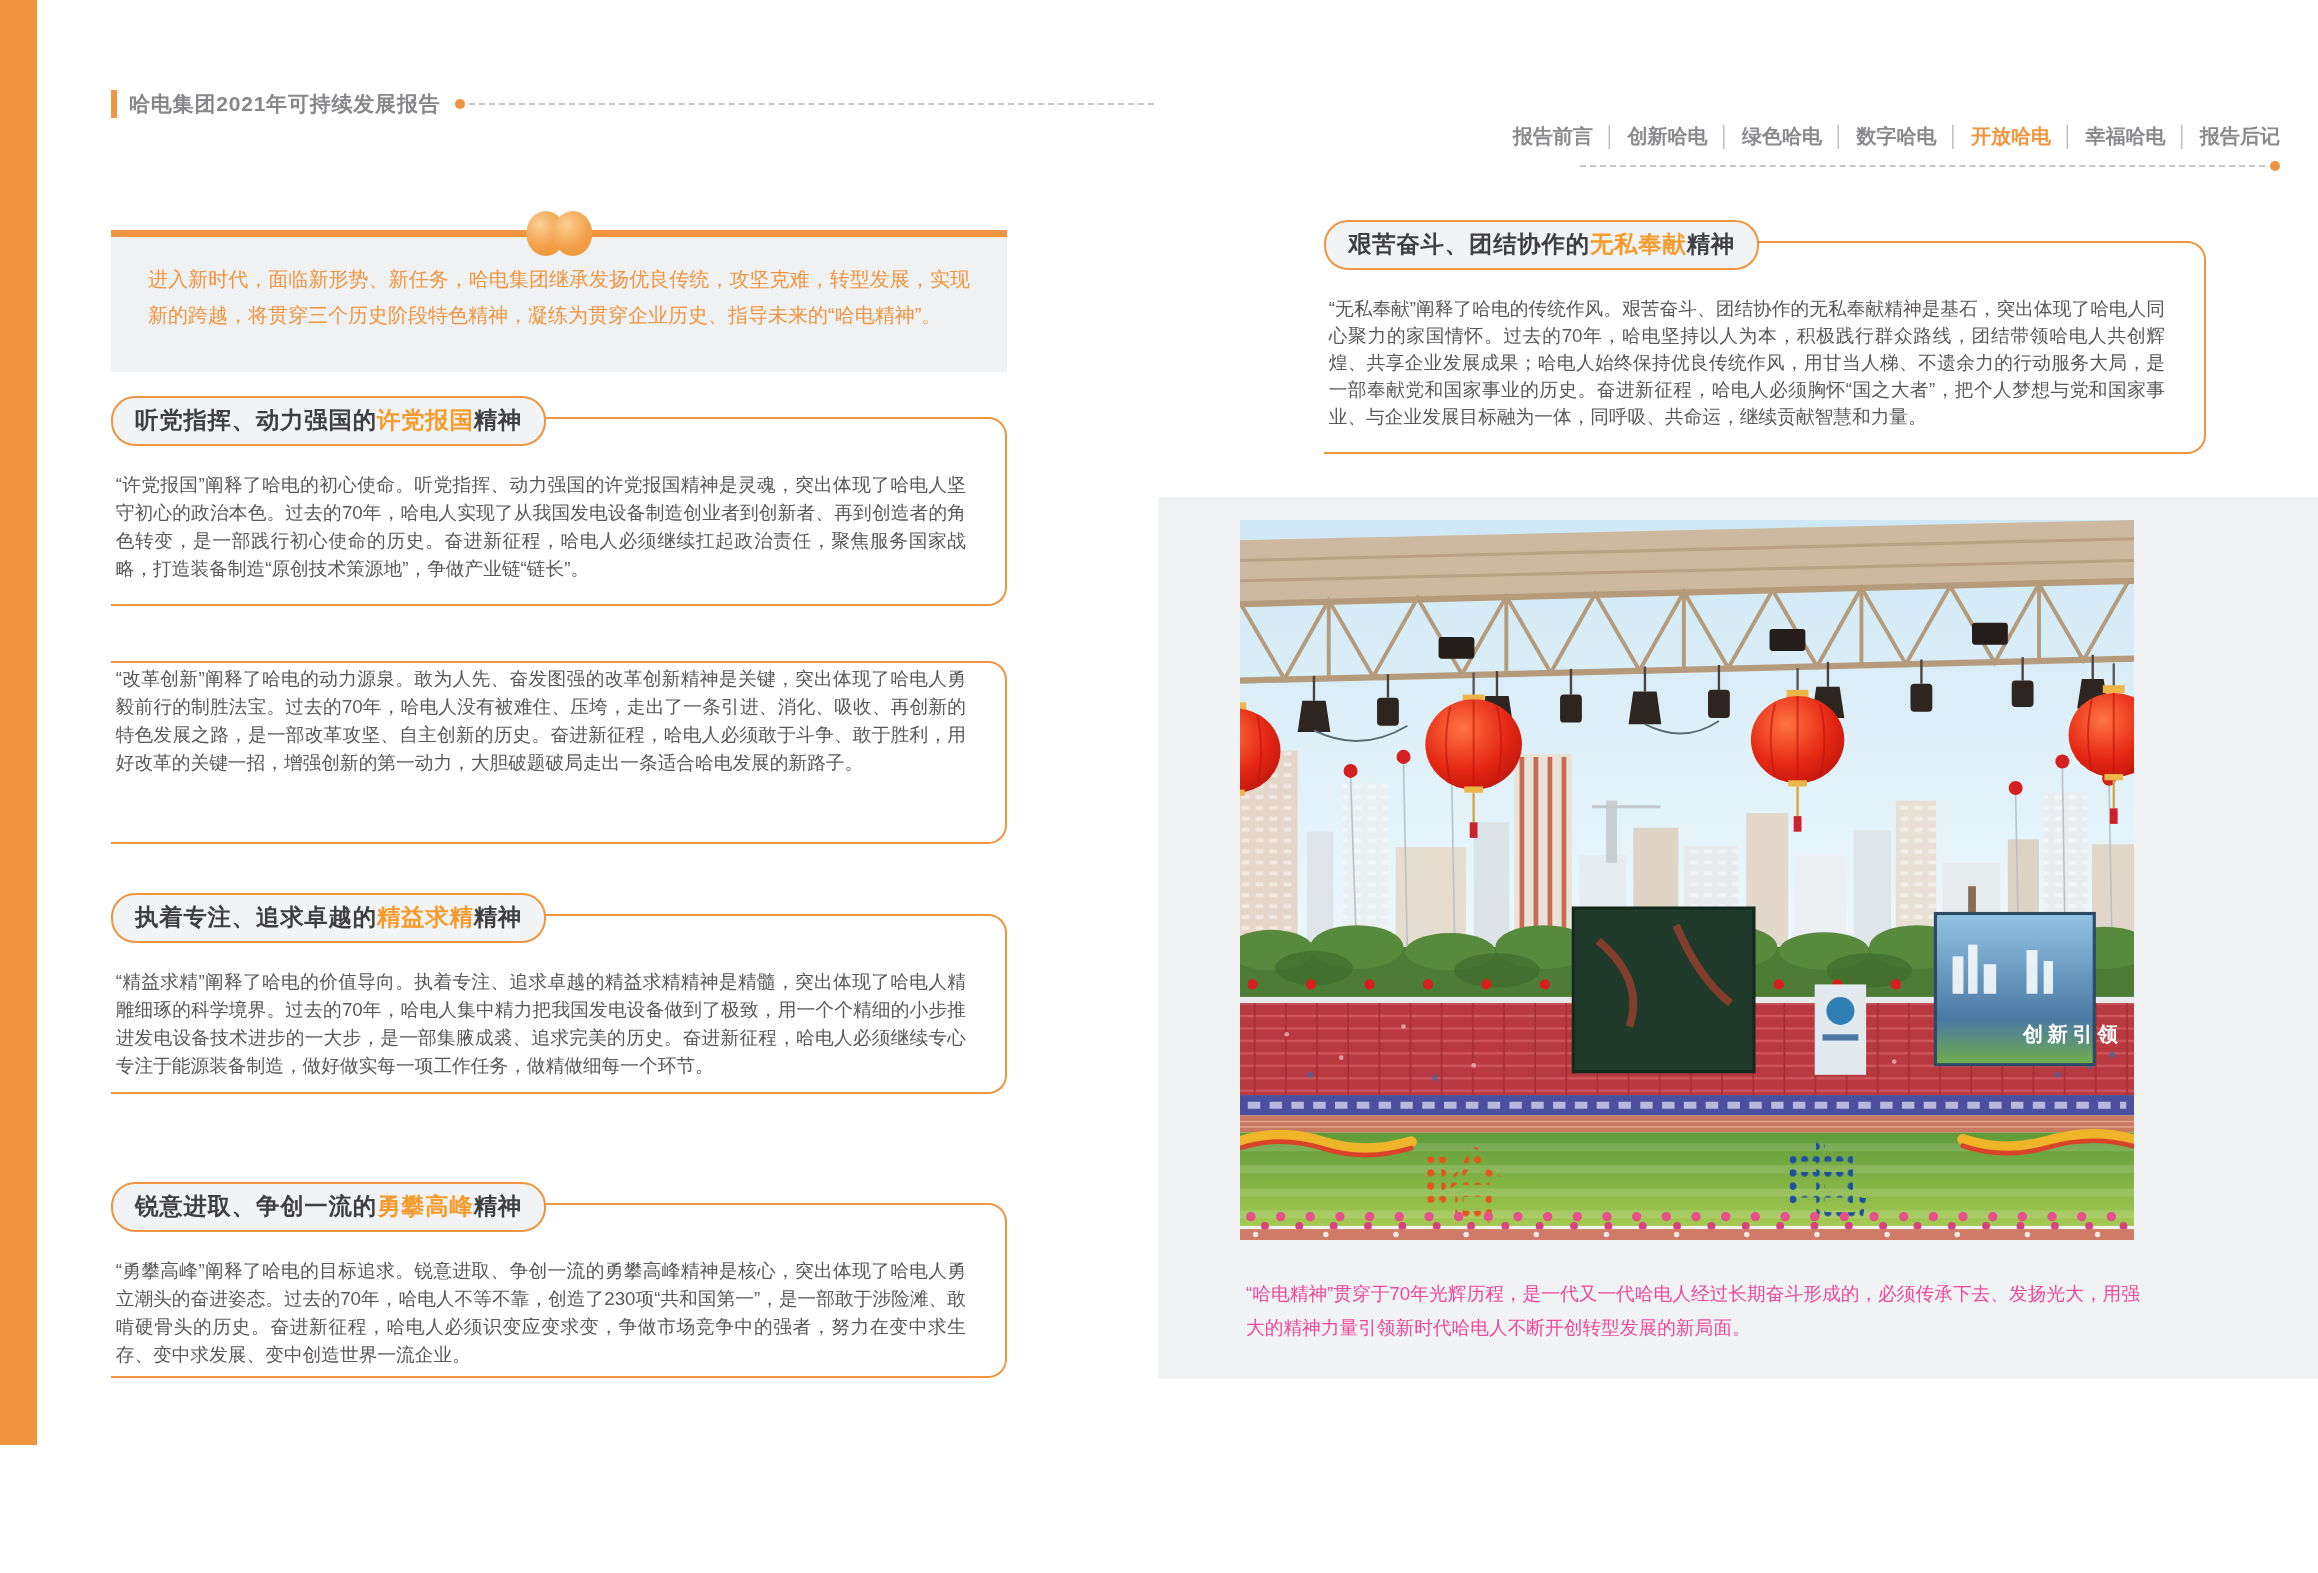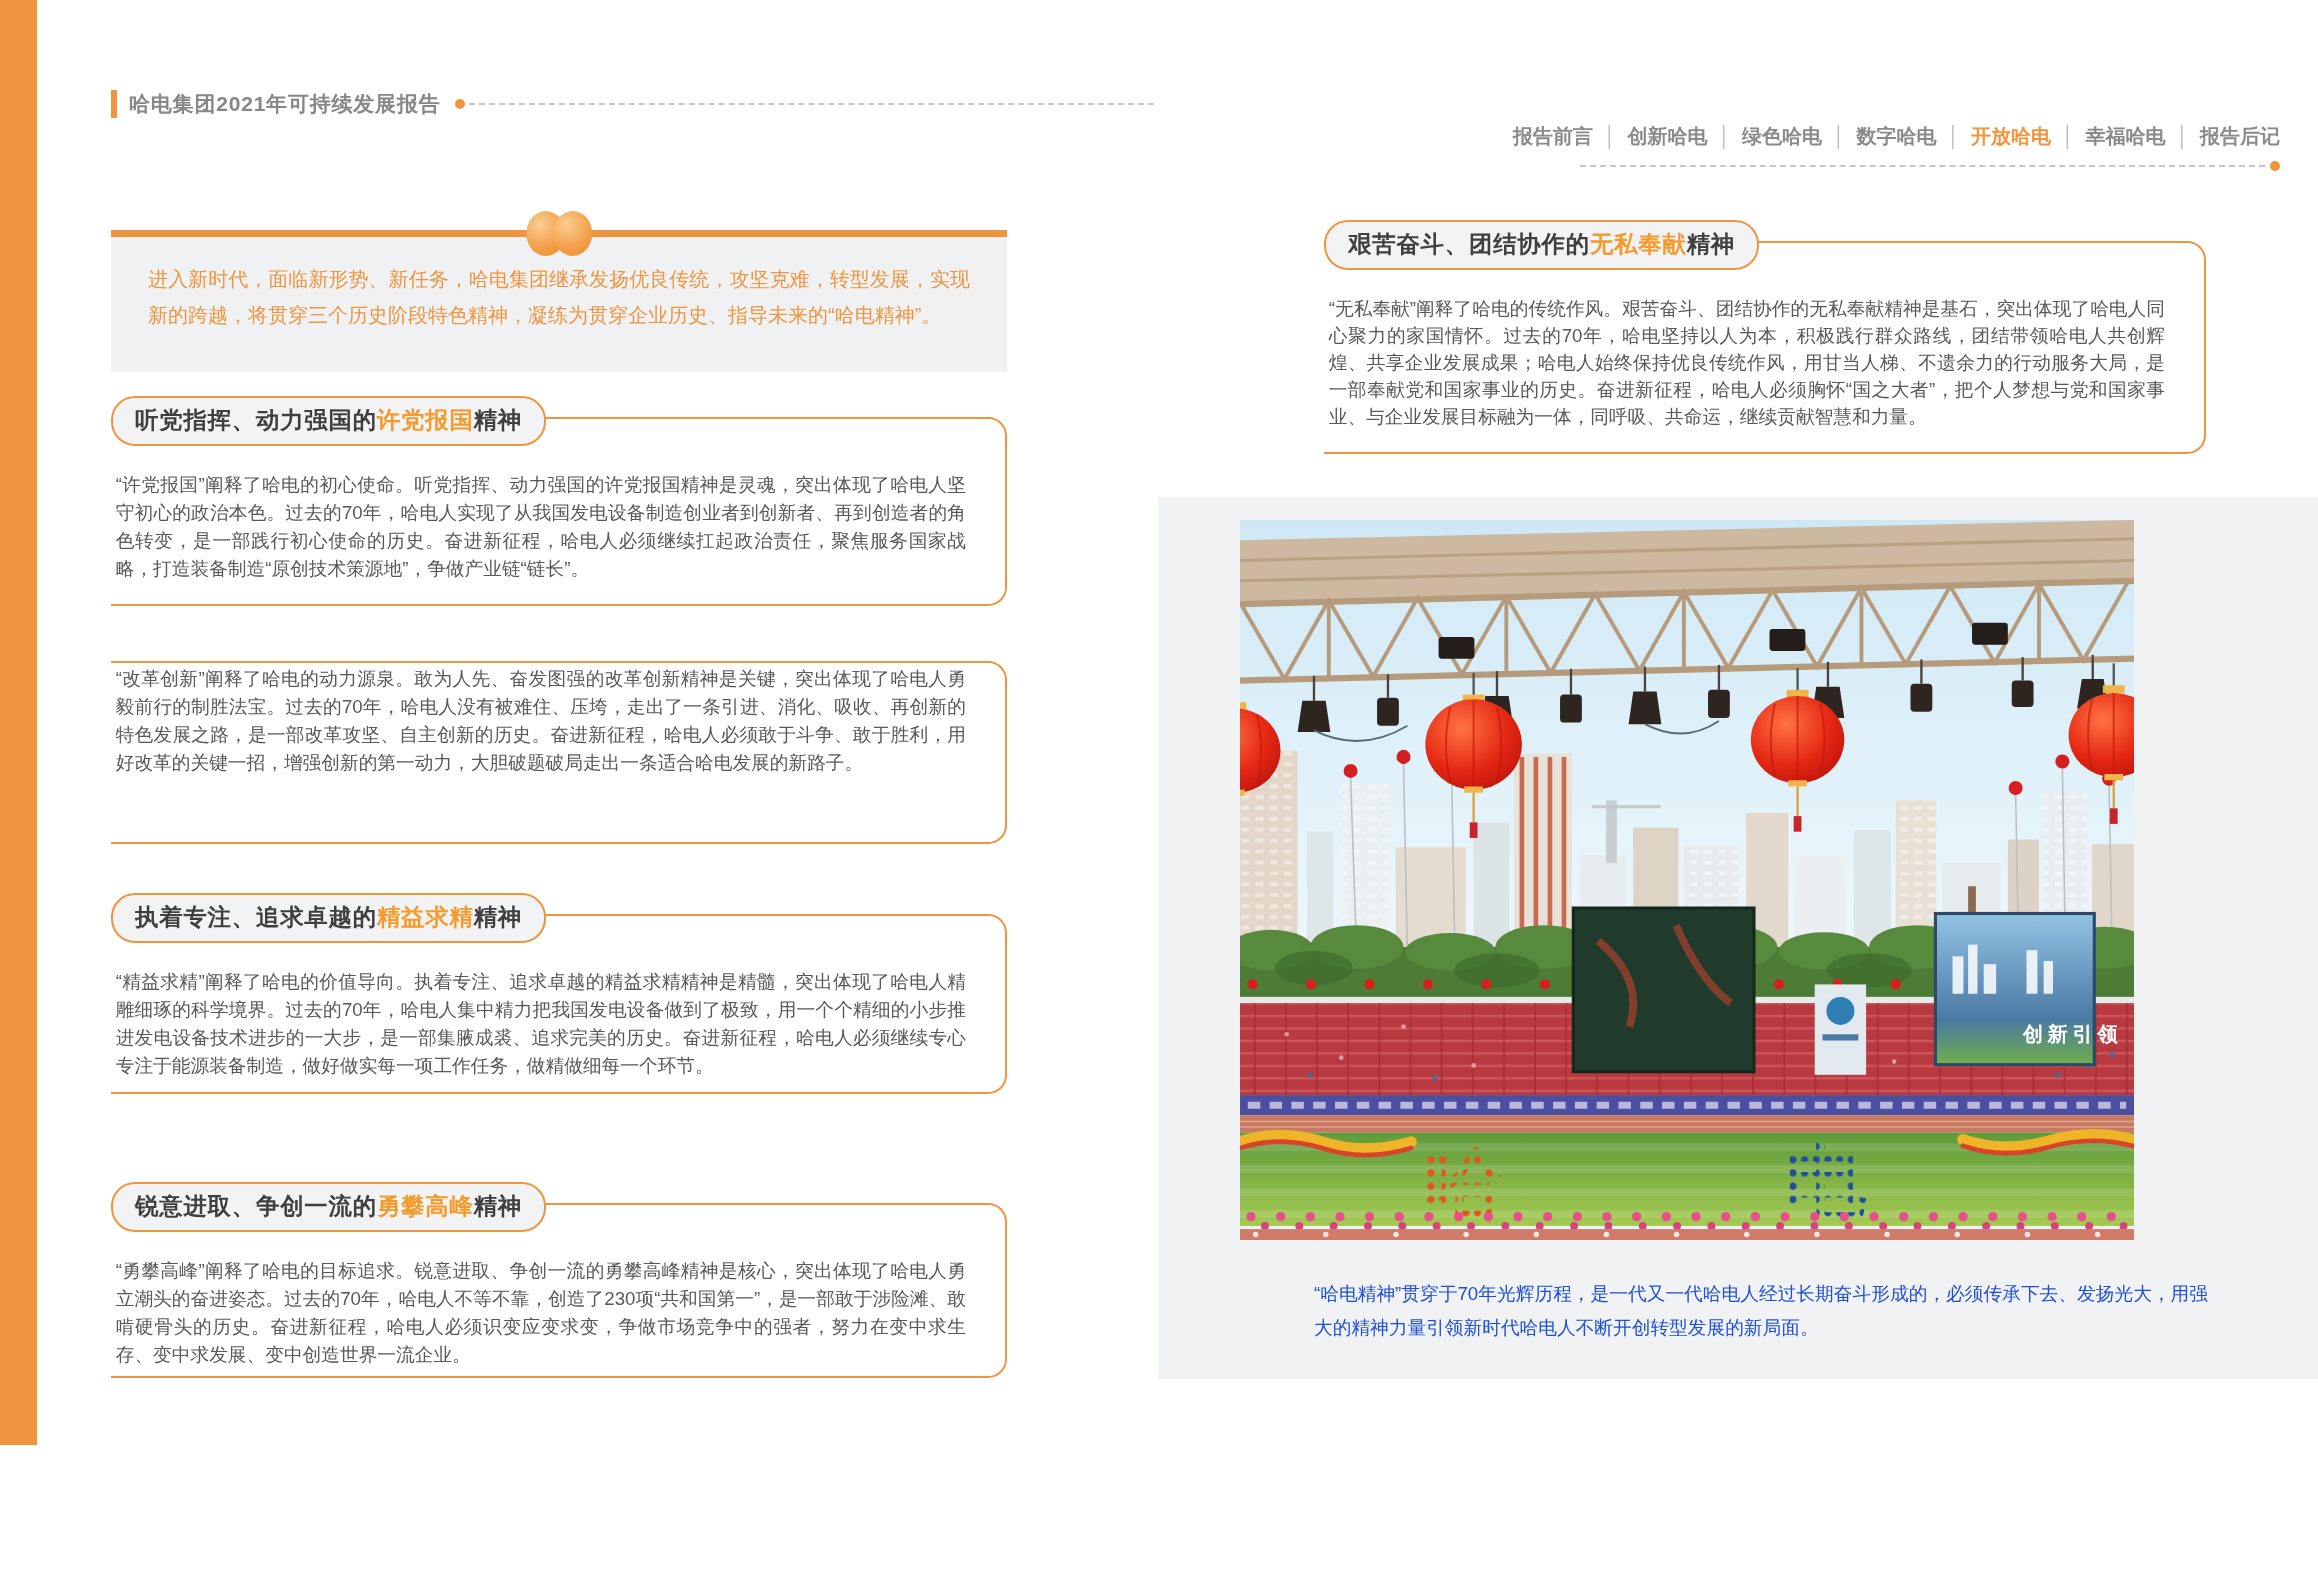--- a/index.html
+++ b/index.html
@@ -40,22 +40,22 @@
             letter-spacing:0.8px;white-space:nowrap;}
   .sec-pill .hl{color:#F59A2B;}
   .sec-body{position:relative;z-index:1;margin-top:25px;padding:0 41px 0 4.7px;font-size:18.7px;line-height:28px;
             color:#595757;text-align:justify;}
   .sec-body.tight{line-height:27px;}
 
   
   .gray-panel{position:absolute;left:1158px;top:497px;width:1160px;height:882px;background:#F1F2F4;}
   .photo{position:absolute;left:1240px;top:520px;width:894px;height:720px;overflow:hidden;}
   .photo svg{display:block;width:100%;height:100%;}
-  .caption{position:absolute;left:1314px;top:1277px;width:894px;font-size:18.7px;line-height:34px;
-           color:#1d4ed8;text-align:justify;}
+  .caption{position:absolute;left:1246px;top:1277px;width:894px;font-size:18.7px;line-height:34px;
+           color:#ec4899;text-align:justify;}
 
   
   .pageno{position:absolute;top:1477px;display:flex;align-items:center;font-size:21px;color:#808084;font-weight:bold;}
   .pageno .bar{width:5.5px;height:25px;background:#F0953F;}
   .pageno-left{left:109px;}
   .pageno-left .bar{margin-right:12.5px;}
   .pageno-right{right:34px;}
   .pageno-right .bar{margin-left:12.5px;}
 </style>
 </head>

